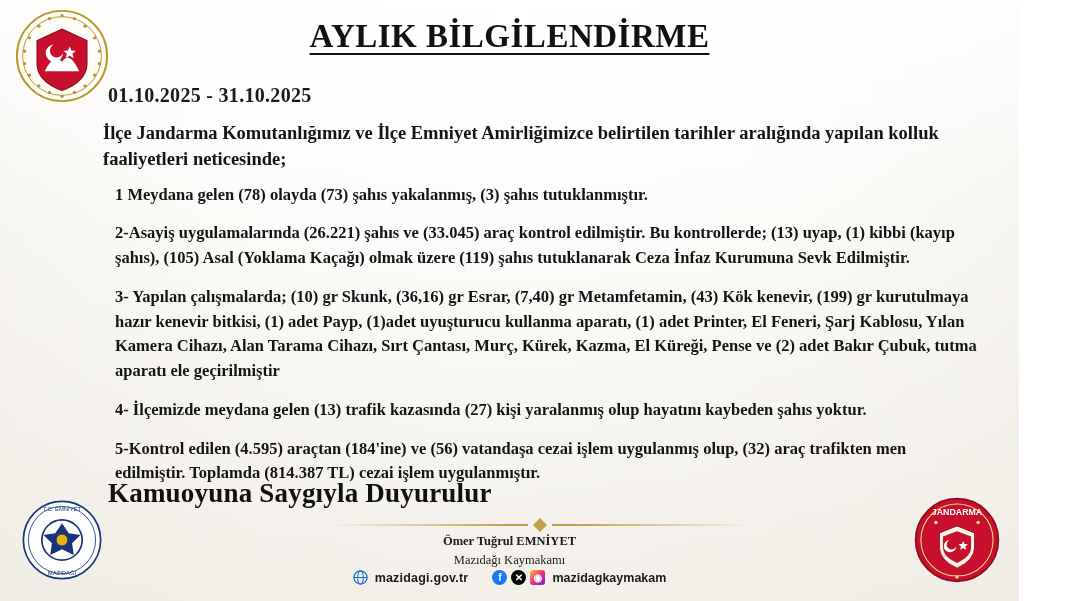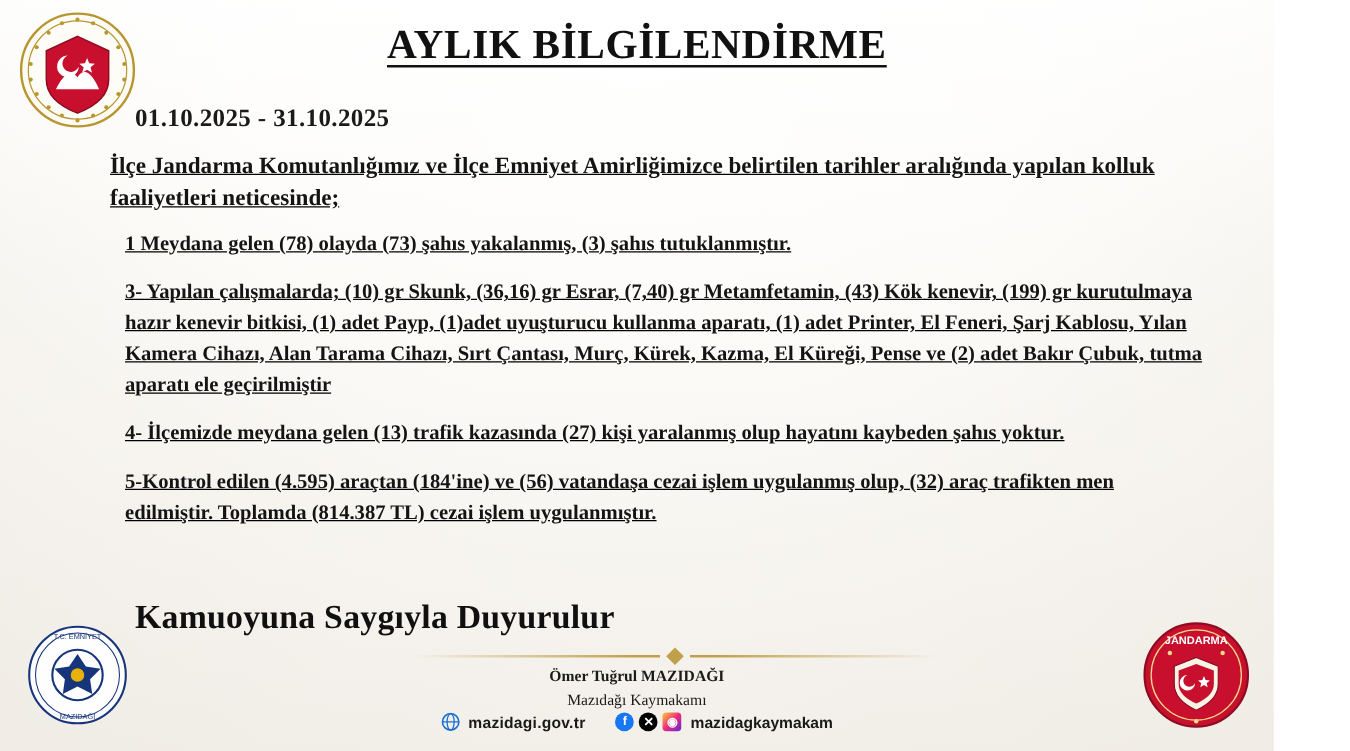--- a/index.html
+++ b/index.html
@@ -76,24 +76,23 @@
     top: 84px;
     font-size: 20px;
     font-weight: bold;
     color: #1a1a1a;
     letter-spacing: 0.3px;
   }
 
   
   .content {
     position: absolute;
-    left: 88px;
+    left: 103px;
     top: 120px;
     width: 875px;
-    text-decoration: underline;
   }
   .lead {
     font-size: 18.5px;
     font-weight: bold;
     color: #141414;
     line-height: 1.42;
     margin: 0 0 10px 0;
     text-align: left;
   }
   .para {
@@ -245,35 +244,36 @@
     </svg>
   </div>
 
   <div class="title">AYLIK BİLGİLENDİRME</div>
 
   <div class="daterange">01.10.2025 - 31.10.2025</div>
 
   <div class="content">
     <p class="lead">İlçe Jandarma Komutanlığımız ve İlçe Emniyet Amirliğimizce belirtilen tarihler aralığında yapılan kolluk faaliyetleri neticesinde;</p>
     <p class="para">1 Meydana gelen (78) olayda (73) şahıs yakalanmış, (3)  şahıs tutuklanmıştır.</p>
+    <p class="para">2-Asayiş uygulamalarında (26.221) şahıs ve (33.045) araç kontrol edilmiştir. Bu kontrollerde;  (13) uyap, (1) kibbi (kayıp şahıs), (105) Asal (Yoklama Kaçağı) olmak üzere (119) şahıs tutuklanarak Ceza İnfaz Kurumuna Sevk Edilmiştir.</p>
     <p class="para">3- Yapılan çalışmalarda; (10) gr Skunk, (36,16) gr Esrar, (7,40) gr Metamfetamin, (43) Kök kenevir, (199) gr kurutulmaya hazır kenevir bitkisi, (1) adet Payp, (1)adet uyuşturucu kullanma aparatı, (1) adet Printer, El Feneri, Şarj Kablosu, Yılan Kamera Cihazı, Alan Tarama Cihazı, Sırt Çantası, Murç, Kürek, Kazma, El Küreği, Pense ve (2) adet Bakır Çubuk, tutma aparatı ele geçirilmiştir</p>
     <p class="para">4- İlçemizde meydana gelen (13) trafik kazasında (27) kişi yaralanmış olup hayatını kaybeden şahıs yoktur.</p>
     <p class="para tight">5-Kontrol edilen (4.595) araçtan (184'ine) ve (56) vatandaşa cezai işlem uygulanmış olup, (32) araç trafikten men edilmiştir. Toplamda (814.387 TL) cezai işlem uygulanmıştır.</p>
   </div>
 
   <div class="closing">Kamuoyuna Saygıyla Duyurulur</div>
 
   <div class="divider">
     <span class="bar left"></span>
     <span class="dia"></span>
     <span class="bar right"></span>
   </div>
 
   <div class="signature">
-    <div>Ömer Tuğrul MAZIDAĞI</div>
+    <div>Ömer Tuğrul EMNİYET</div>
     <div class="role">Mazıdağı Kaymakamı</div>
   </div>
 
   <div class="contact">
     <span class="globe-ic">
       <svg viewBox="0 0 16 16" width="15" height="15" aria-hidden="true">
         <circle cx="8" cy="8" r="7" fill="none" stroke="#1a6fd4" stroke-width="1.4"></circle>
         <ellipse cx="8" cy="8" rx="3" ry="7" fill="none" stroke="#1a6fd4" stroke-width="1.1"></ellipse>
         <line x1="1" y1="8" x2="15" y2="8" stroke="#1a6fd4" stroke-width="1.1"></line>
       </svg>

